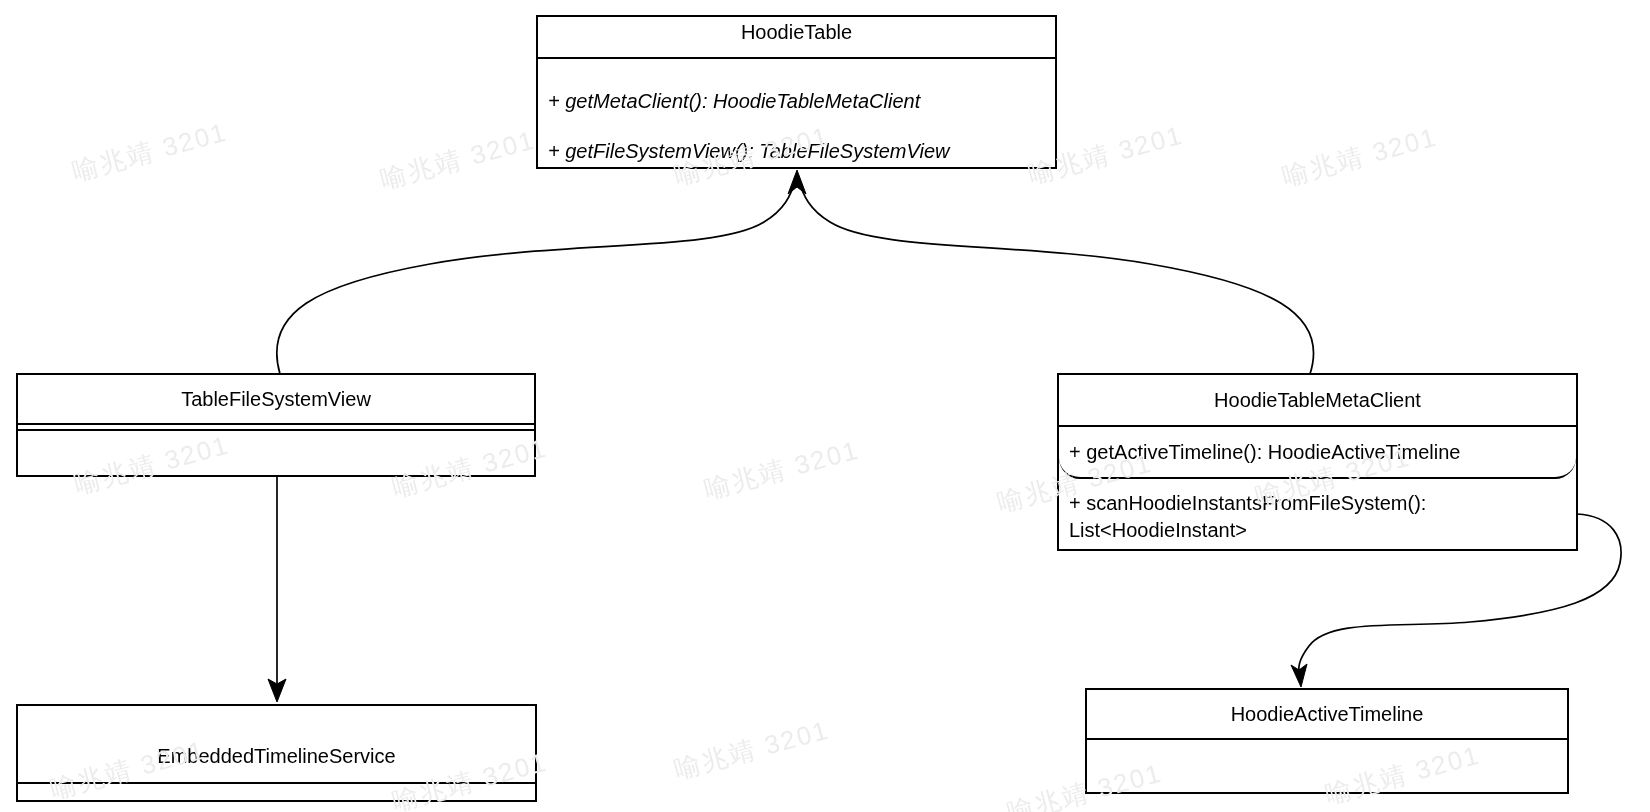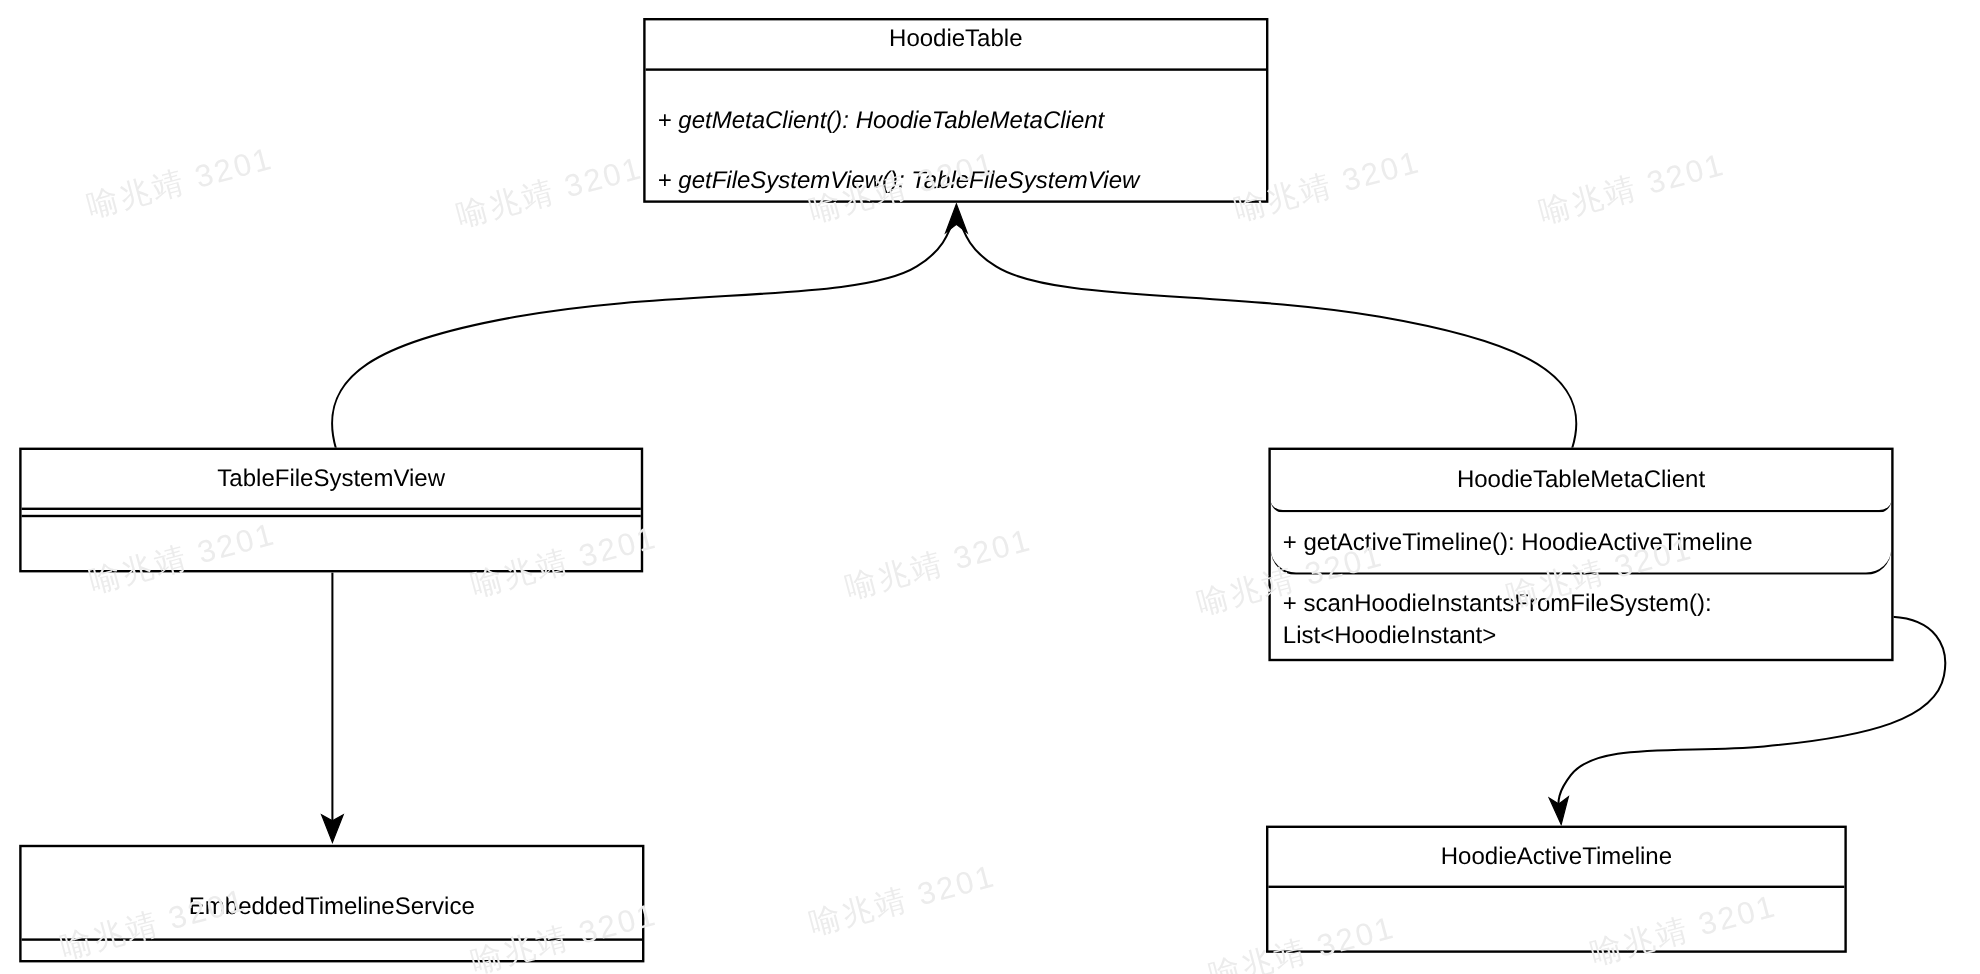--- a/index.html
+++ b/index.html
@@ -113,31 +113,31 @@
     </div>
   </div>
 
   <div class="uml" style="left:16px; top:373px; width:520px; height:104px;">
     <div class="title" style="height:50px;">TableFileSystemView</div>
     <div class="strip" style="height:6px;"></div>
     <div class="members"></div>
   </div>
 
   <div class="uml" style="left:1057px; top:373px; width:521px; height:178px;">
-    <div class="title" style="height:52px;border-radius:10px;">HoodieTableMetaClient</div>
+    <div class="title" style="height:52px;">HoodieTableMetaClient</div>
     <div class="compartment divided" style="height:52px;">+ getActiveTimeline(): HoodieActiveTimeline</div>
     <div class="compartment wrap" style="flex:1 1 auto;">+ scanHoodieInstantsFromFileSystem(): List&lt;HoodieInstant&gt;</div>
   </div>
 
   <div class="uml" style="left:16px; top:704px; width:521px; height:98px;">
     <div class="title" style="height:54px;margin-top:24px;">EmbeddedTimelineService</div>
     <div class="members"></div>
   </div>
 
-  <div class="uml" style="left:1055px; top:688px; width:484px; height:106px;">
+  <div class="uml" style="left:1085px; top:688px; width:484px; height:106px;">
     <div class="title" style="height:50px;">HoodieActiveTimeline</div>
     <div class="members"></div>
   </div>
 
   <div id="wm-layer">
       <span class="wm" style="left: 150px; top: 152px; color: rgb(236, 236, 236);">喻兆靖 3201</span>
       <span class="wm" style="left: 458px; top: 160px; color: rgb(236, 236, 236);">喻兆靖 3201</span>
       <span class="wm" style="left: 752px; top: 156px; color: rgb(236, 236, 236);">喻兆靖 3201</span>
       <span class="wm" style="left: 1106px; top: 155px; color: rgb(236, 236, 236);">喻兆靖 3201</span>
       <span class="wm" style="left: 1360px; top: 157px; color: rgb(236, 236, 236);">喻兆靖 3201</span>

